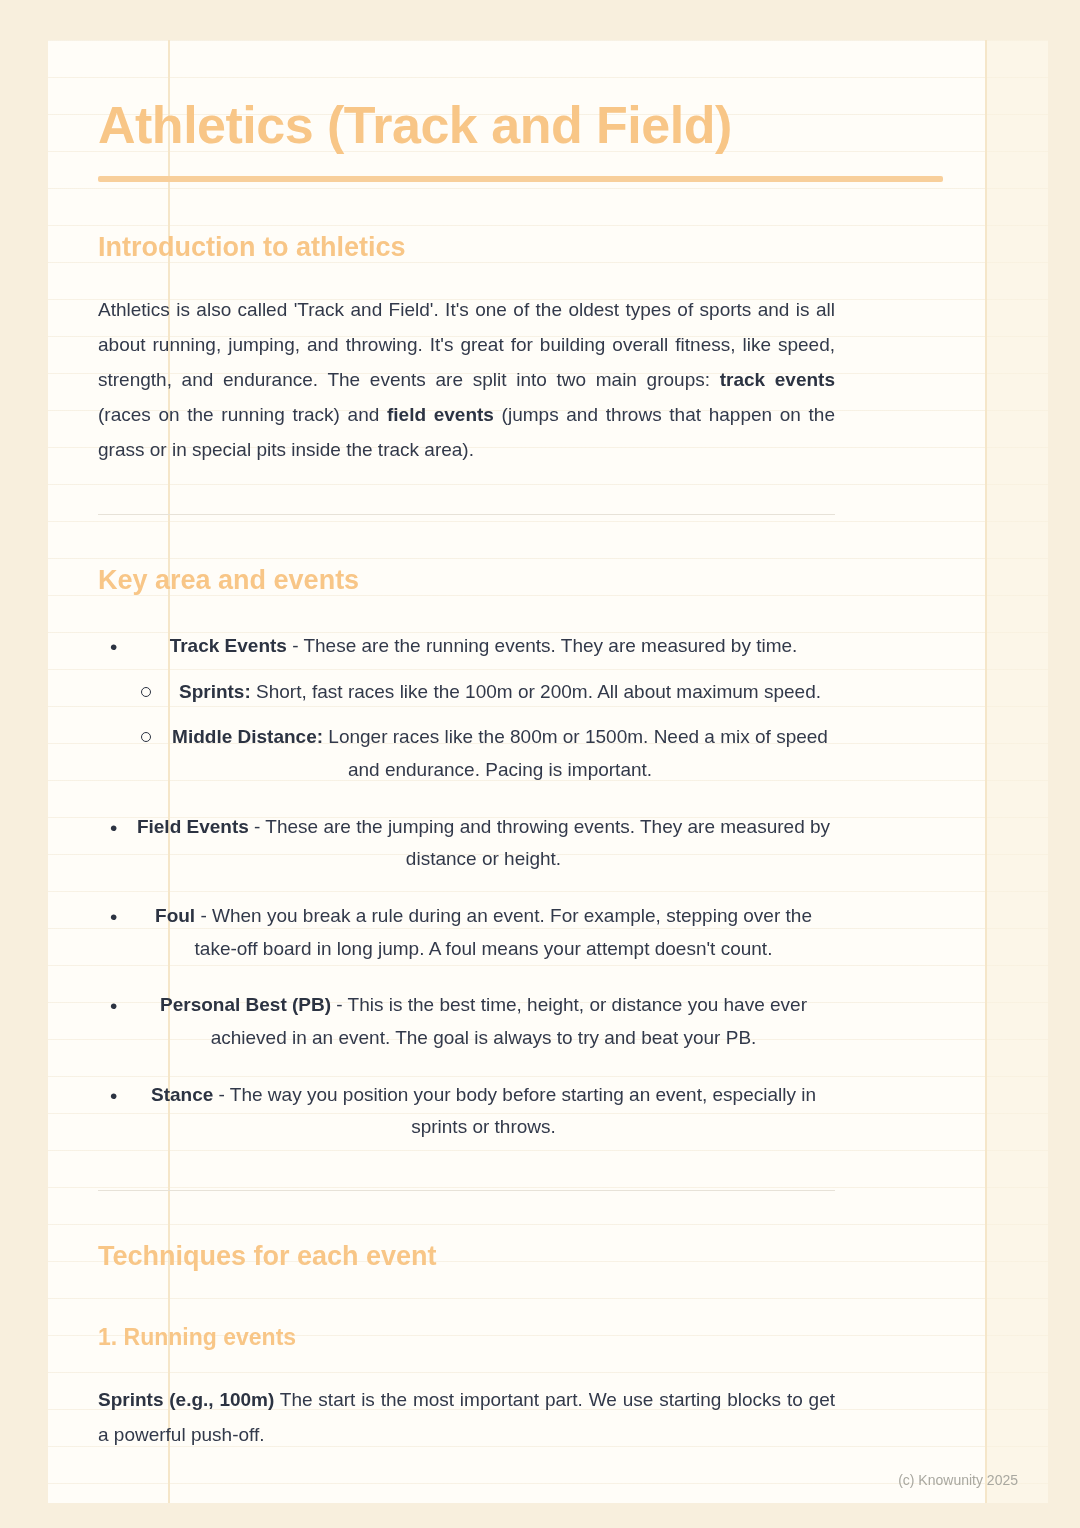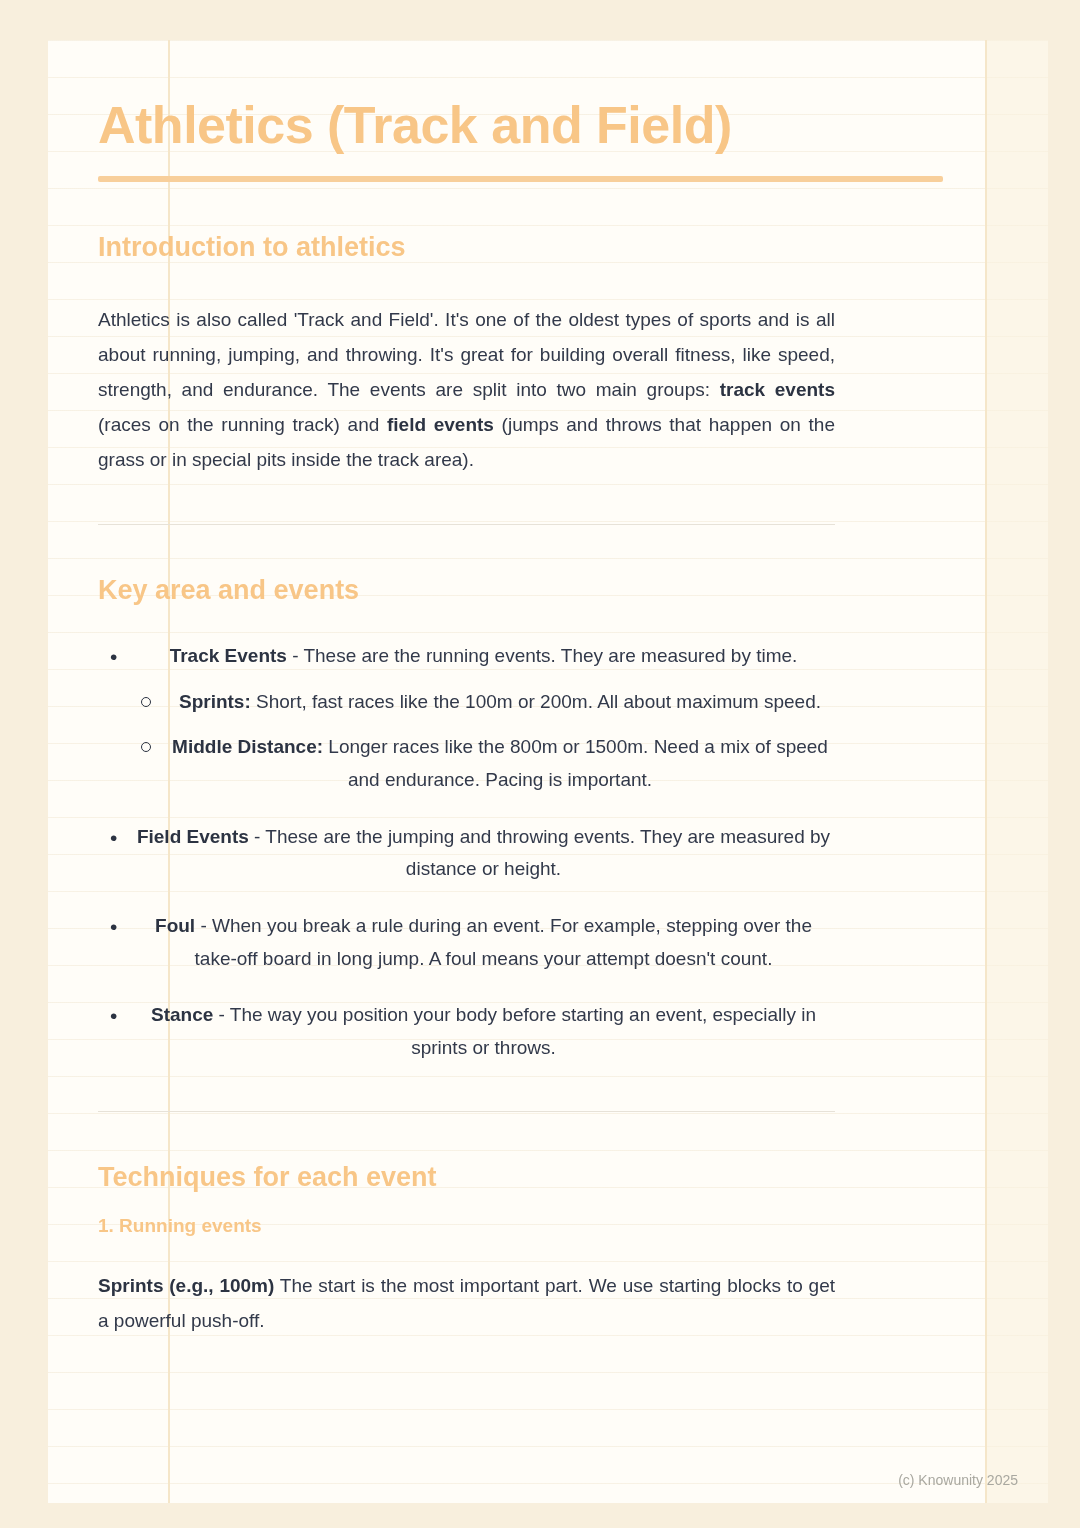--- a/index.html
+++ b/index.html
@@ -20,24 +20,24 @@
   .vline.right { left:937px; }
   .right-strip { position:absolute; top:0; bottom:0; left:939px; right:0; background:rgba(250,241,221,0.6); z-index:0; }
   .content { position:relative; z-index:2; padding:56px 0 0 50px; }
 
   h1.doc-title {
     font-size:52px; font-weight:bold; color:#f8c687; line-height:1.12; letter-spacing:-0.5px;
   }
   .title-rule { width:845px; height:6px; background:#f8cf9b; margin-top:22px; border-radius:2px; }
 
   h2.section-h { font-size:27px; font-weight:bold; color:#f8c687; margin-top:50px; }
-  h3.sub-h { font-size:19px; font-weight:bold; color:#f8c687; margin-top:22px; }
+  h3.sub-h { font-size:23px; font-weight:bold; color:#f8c687; margin-top:52px; }
 
   .body-text { width:737px; font-size:19px; line-height:1.84; color:#32394a; }
-  p.para { margin-top:40px; text-align:justify; }
+  p.para { margin-top:30px; text-align:justify; }
   .body-text strong, .bullet-item strong { font-weight:bold; color:#2c3342; }
 
   hr.divider { border:none; border-top:1px solid #e7e2d8; width:737px; margin-top:46px; }
 
   ul.bullet-list { list-style:none; margin-top:34px; width:737px;text-align:center; }
   li.bullet-item {
     position:relative; padding-left:34px; margin-bottom:24px;
     font-size:19px; line-height:1.72; color:#32394a;
   }
   li.bullet-item::before {
@@ -89,20 +89,23 @@
       </li>
 
       <li class="bullet-item">
         <span><strong>Field Events</strong><span> - These are the jumping and throwing events. They are measured by distance or height.</span></span>
       </li>
 
       <li class="bullet-item">
         <span><strong>Foul</strong><span> - When you break a rule during an event. For example, stepping over the take-off board in long jump. A foul means your attempt doesn't count.</span></span>
       </li>
 
+      <li class="bullet-item">
+        <span><strong>Personal Best (PB)</strong><span> - This is the best time, height, or distance you have ever achieved in an event. The goal is always to try and beat your PB.</span></span>
+      </li>
 
       <li class="bullet-item">
         <span><strong>Stance</strong><span> - The way you position your body before starting an event, especially in sprints or throws.</span></span>
       </li>
 
     </ul>
 
     <hr class="divider">
 
     <h2 class="section-h">Techniques for each event</h2>

